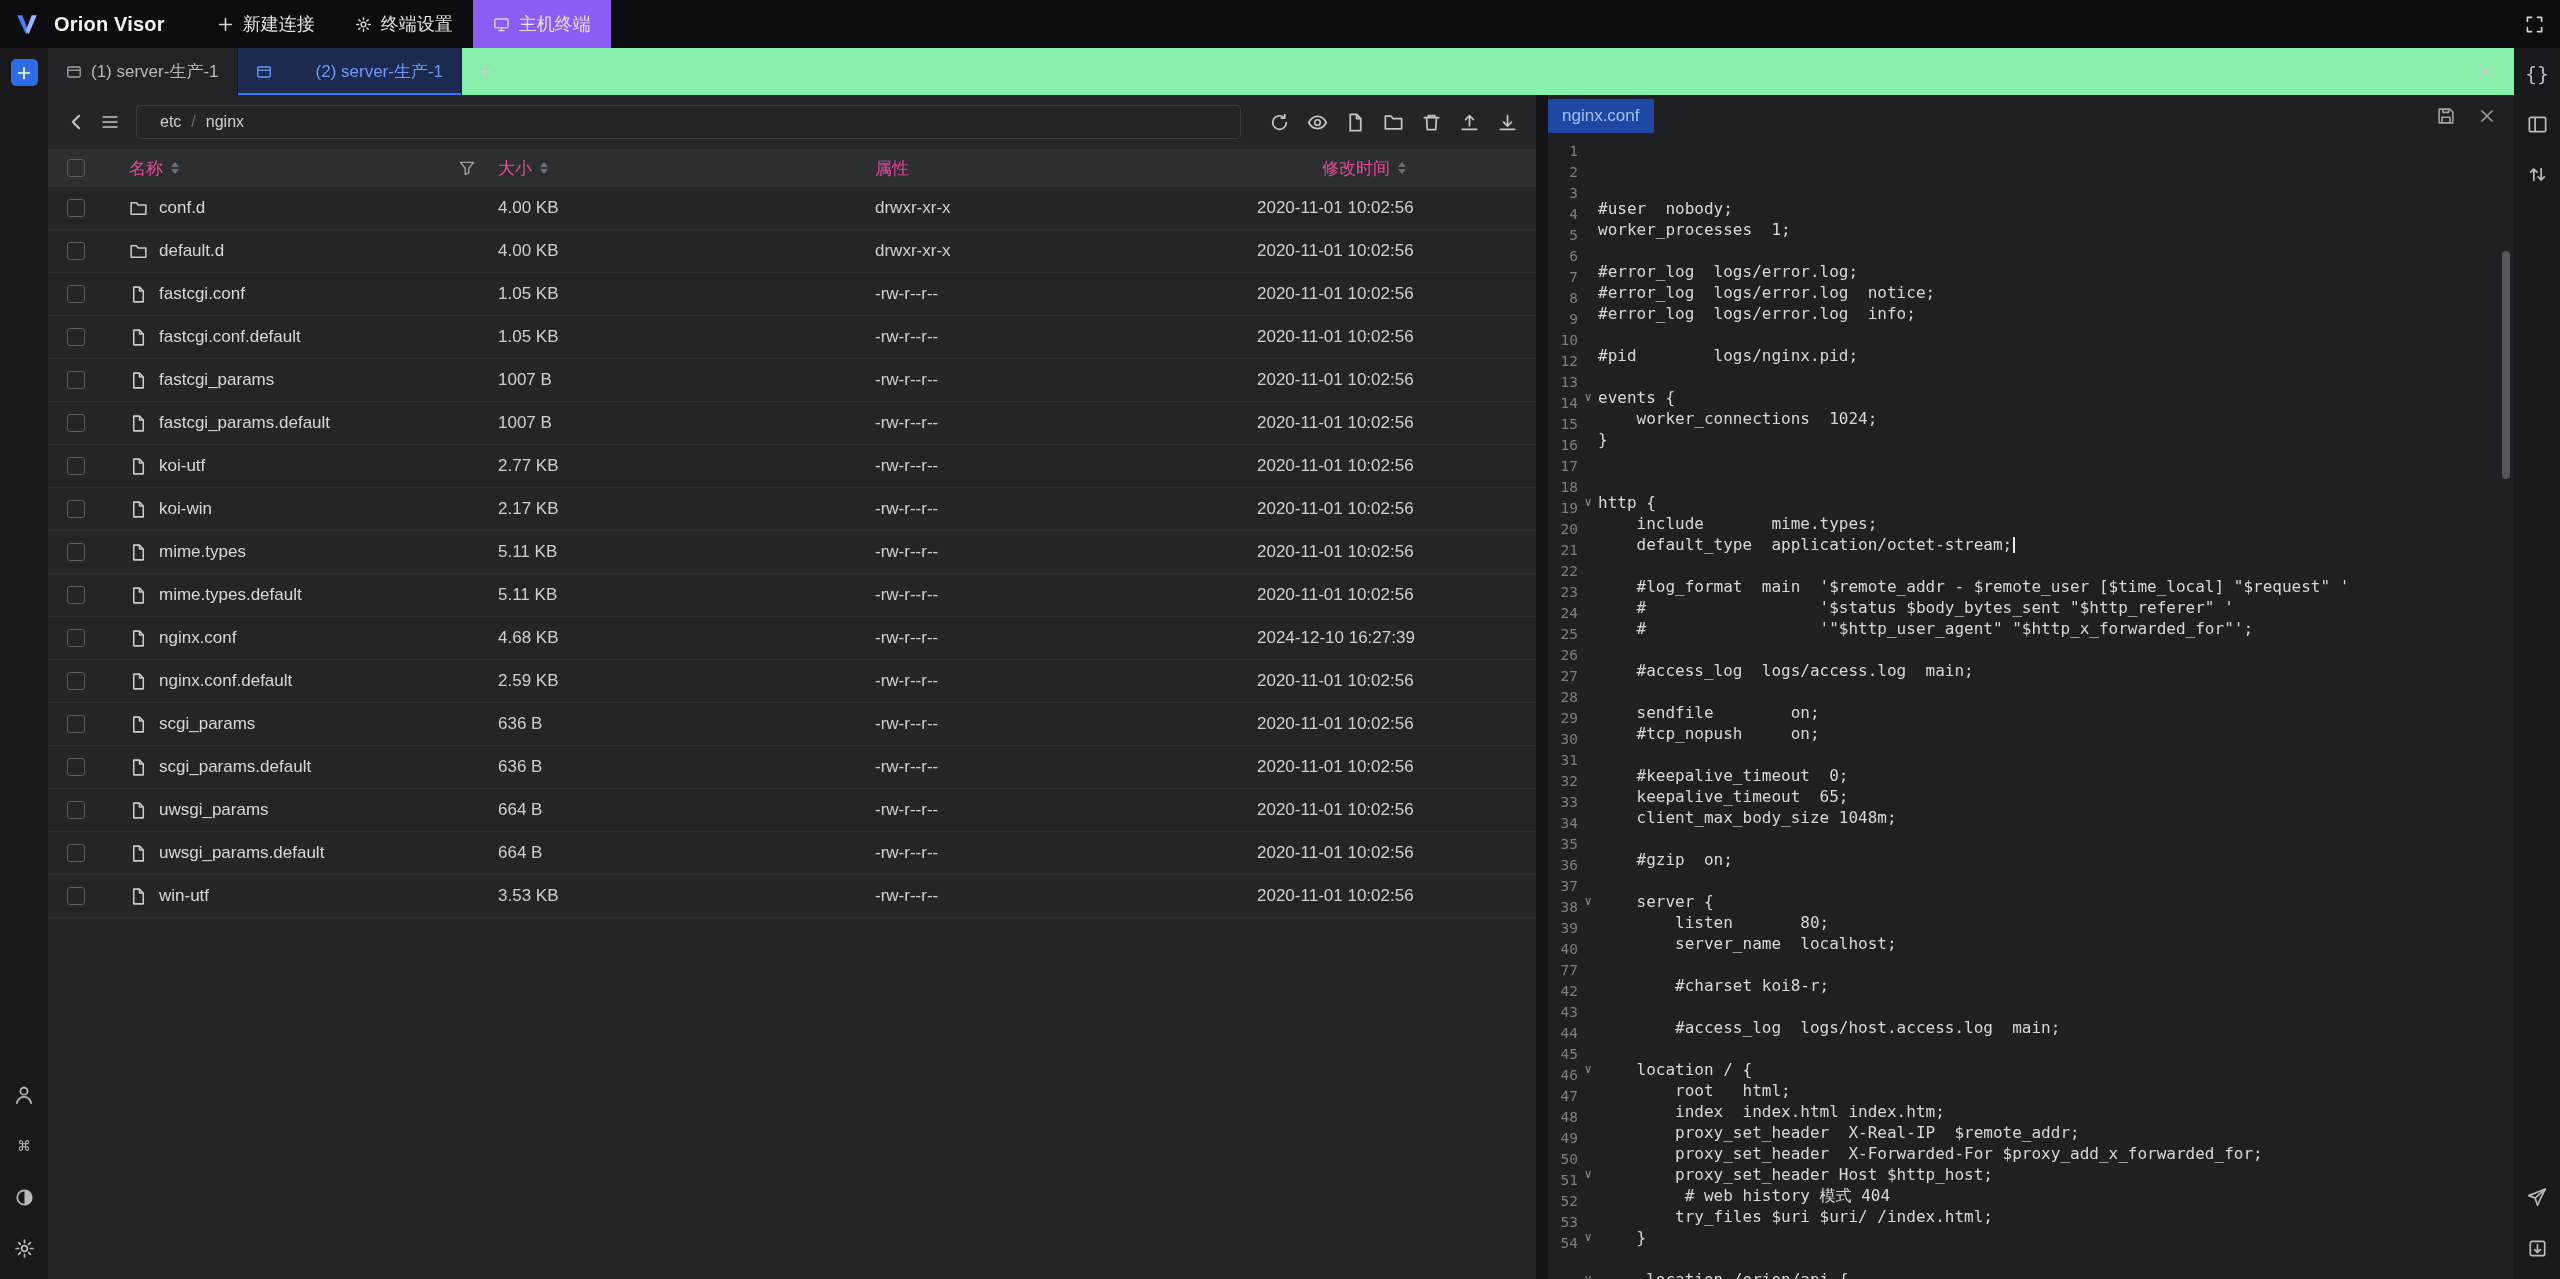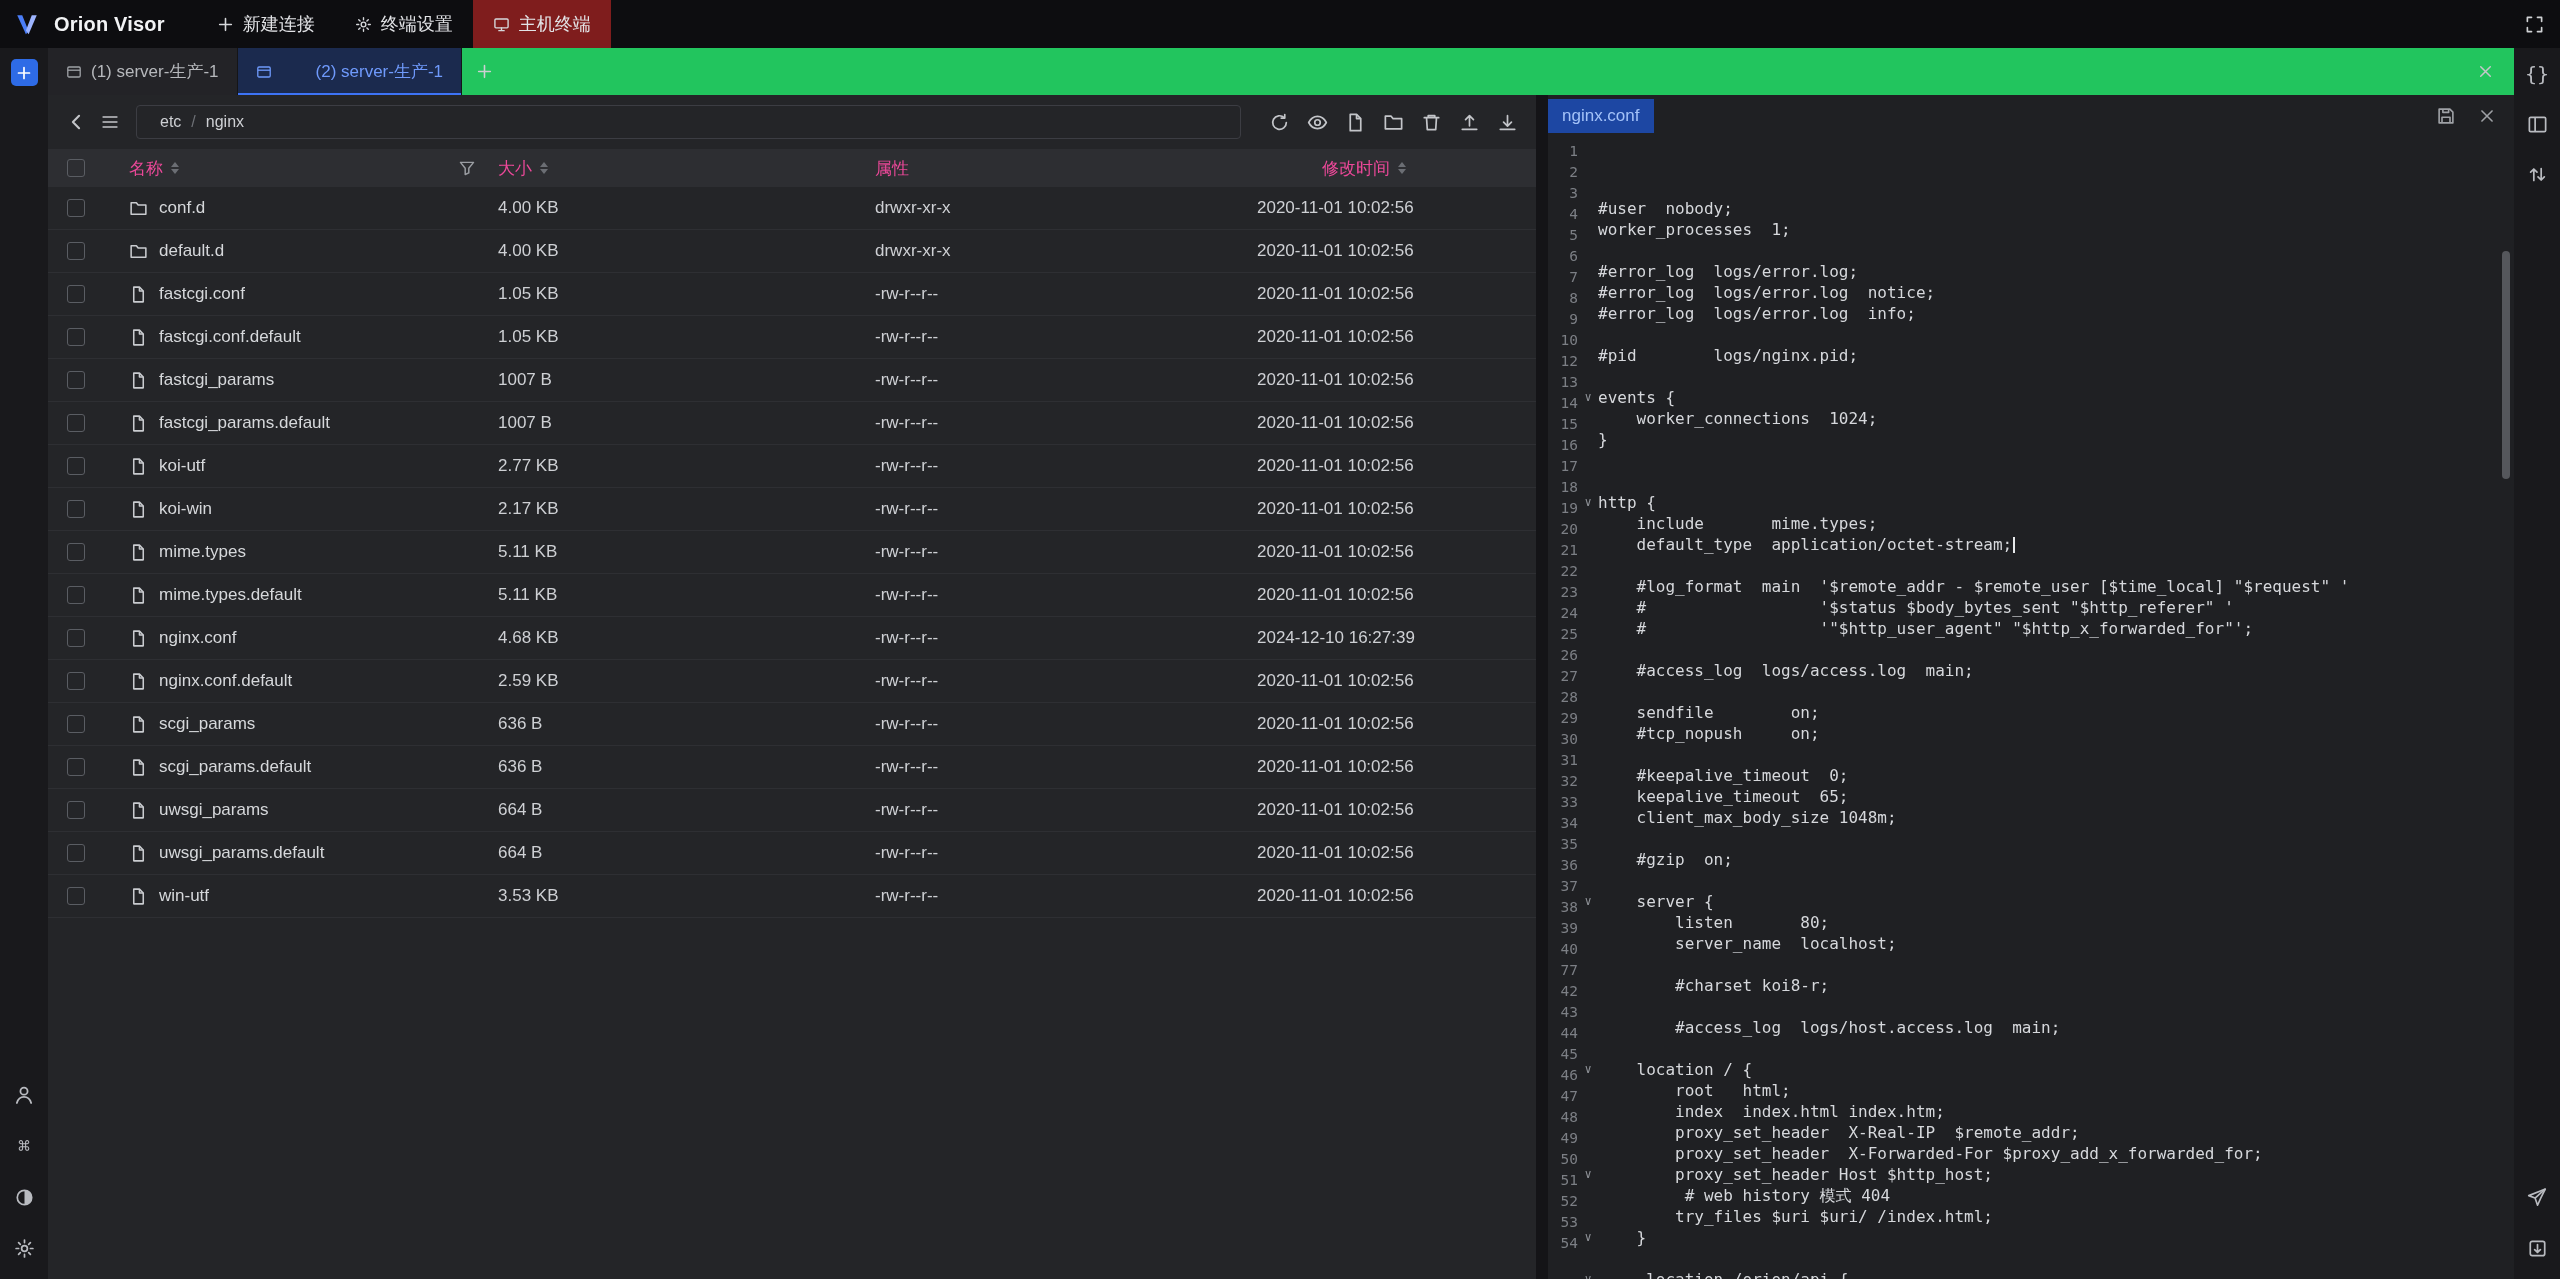--- a/index.html
+++ b/index.html
@@ -8,36 +8,36 @@
   button { background:transparent; border:none; color:inherit; font:inherit; cursor:default; }
   svg { display:block; }
 
   
   .topbar { position:absolute; left:0; top:0; width:2560px; height:48px; background:#0d0d10;
     display:flex; align-items:center; }
   .brand { display:flex; align-items:center; gap:14px; padding:0 18px 0 14px; }
   .brand-title { font-size:20px; font-weight:bold; color:#f2f3f5; letter-spacing:.2px; }
   .topmenu { display:flex; align-items:stretch; height:100%; margin-left:14px; }
   .menu-item { display:flex; align-items:center; gap:9px; padding:0 20px; font-size:18px; color:#e2e3e6; }
-  .menu-item.active { background:#7f1d1d; }
+  .menu-item.active { background:#8b5cf6; }
   .menu-item .micon { color:#d6d8db; }
   .topbar-spacer { flex:1; }
   .topbar .icon-btn { padding:0 16px; color:#cfd1d4; }
 
   
   .left-rail { position:absolute; left:0; top:48px; width:48px; bottom:0; background:#19191c;
     display:flex; flex-direction:column; align-items:center; }
   .new-conn-btn { margin-top:11px; width:27px; height:27px; border-radius:5px; background:#2e6be6;
     color:#fff; display:flex; align-items:center; justify-content:center; }
   .rail-bottom { margin-top:auto; display:flex; flex-direction:column; align-items:center; gap:25px; padding-bottom:18px; }
   .rail-icon { color:#b9bbc0; display:flex; align-items:center; justify-content:center; width:26px; height:26px; }
   .glyph-icon { font-size:20px; line-height:1; color:#b9bbc0; font-family:"DejaVu Sans Mono",monospace; }
 
   
-  .tabbar { position:absolute; left:48px; top:48px; right:46px; height:47px; background:#22c55e;
+  .tabbar { position:absolute; left:48px; top:48px; right:46px; height:47px; background:#86efac;
     display:flex; align-items:stretch; }
   .tab { display:flex; align-items:center; gap:9px; padding:0 18px; min-width:176px; font-size:17px;
     color:#b6b8bc; background:#232327; border-right:1px solid #151517; }
   .tab .ticon { color:#9fa2a7; }
   .tab.active { background:#1b2a4e; color:#6f9afc; box-shadow:inset 0 -2px 0 #3d73f5;gap:44px; }
   .tab.active .ticon { color:#6f9afc; }
   .newtab { width:44px; display:flex; align-items:center; justify-content:center; color:#cdcfd3; }
   .tabbar-spacer { flex:1; }
   .tabbar .icon-btn { padding:0 20px; display:flex; align-items:center; color:#c6c8cb; }
 

